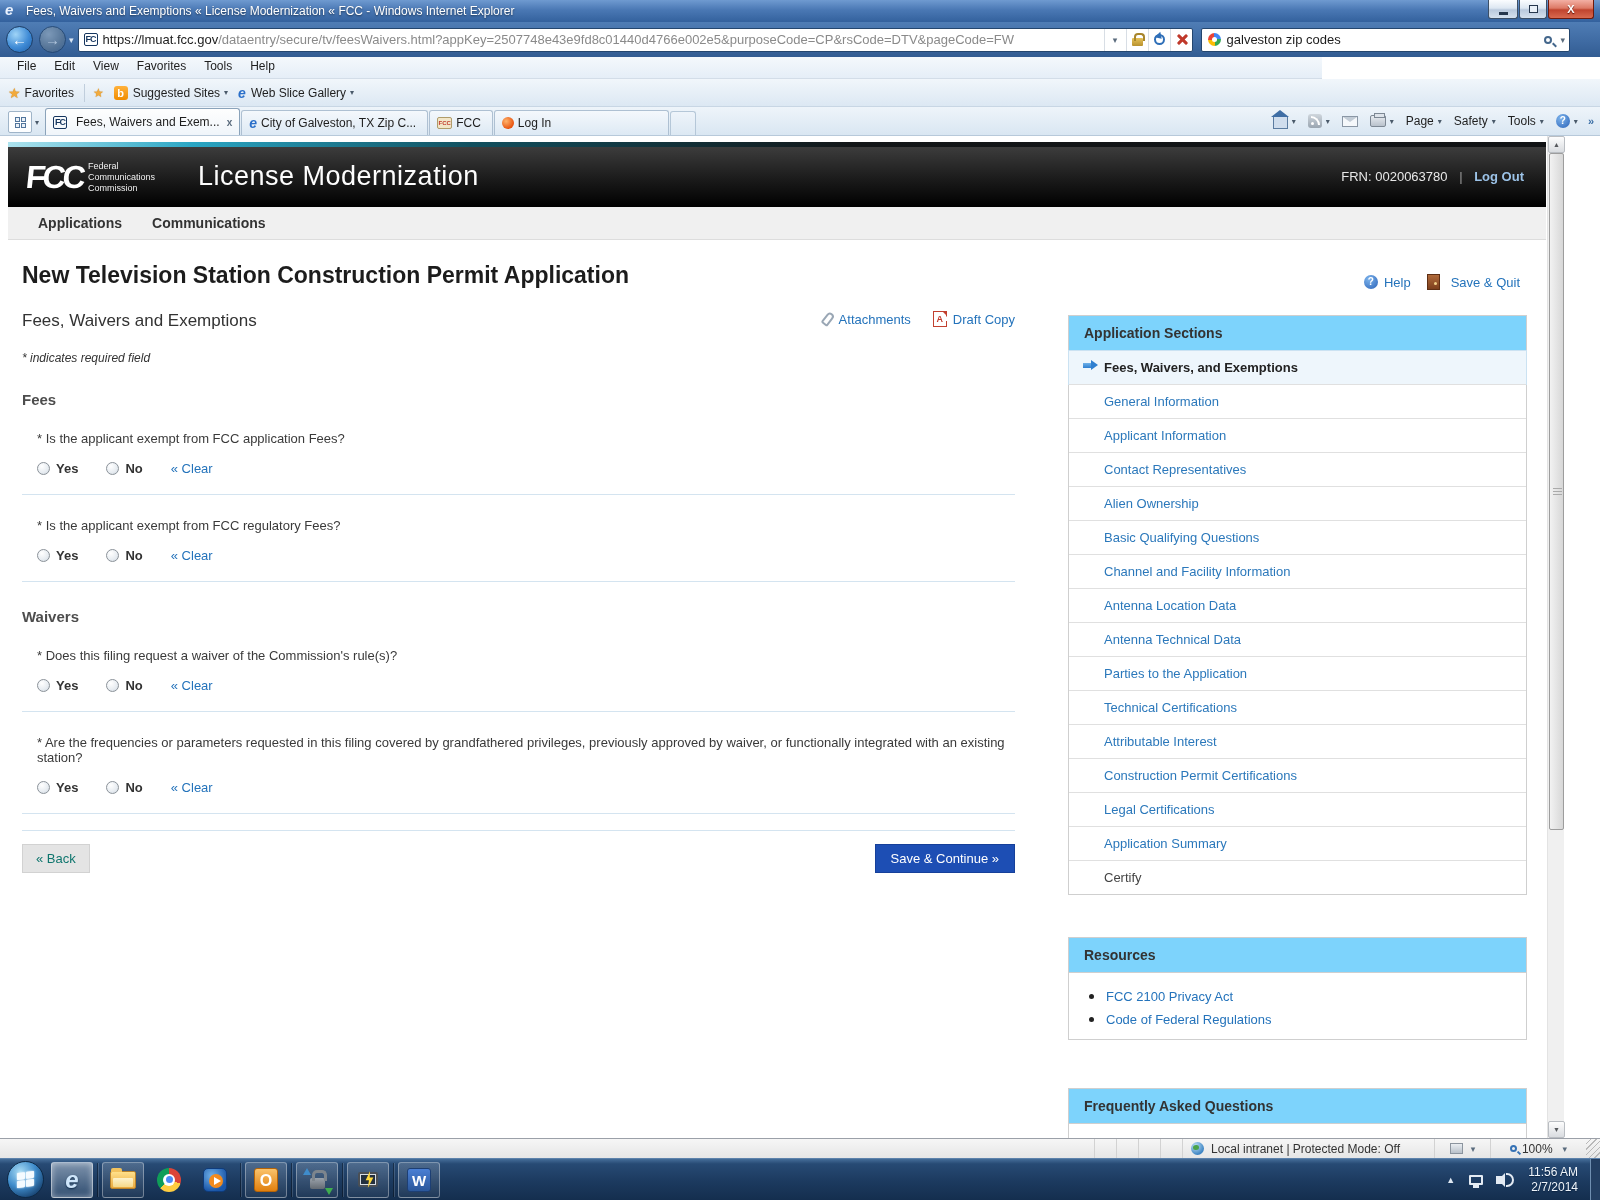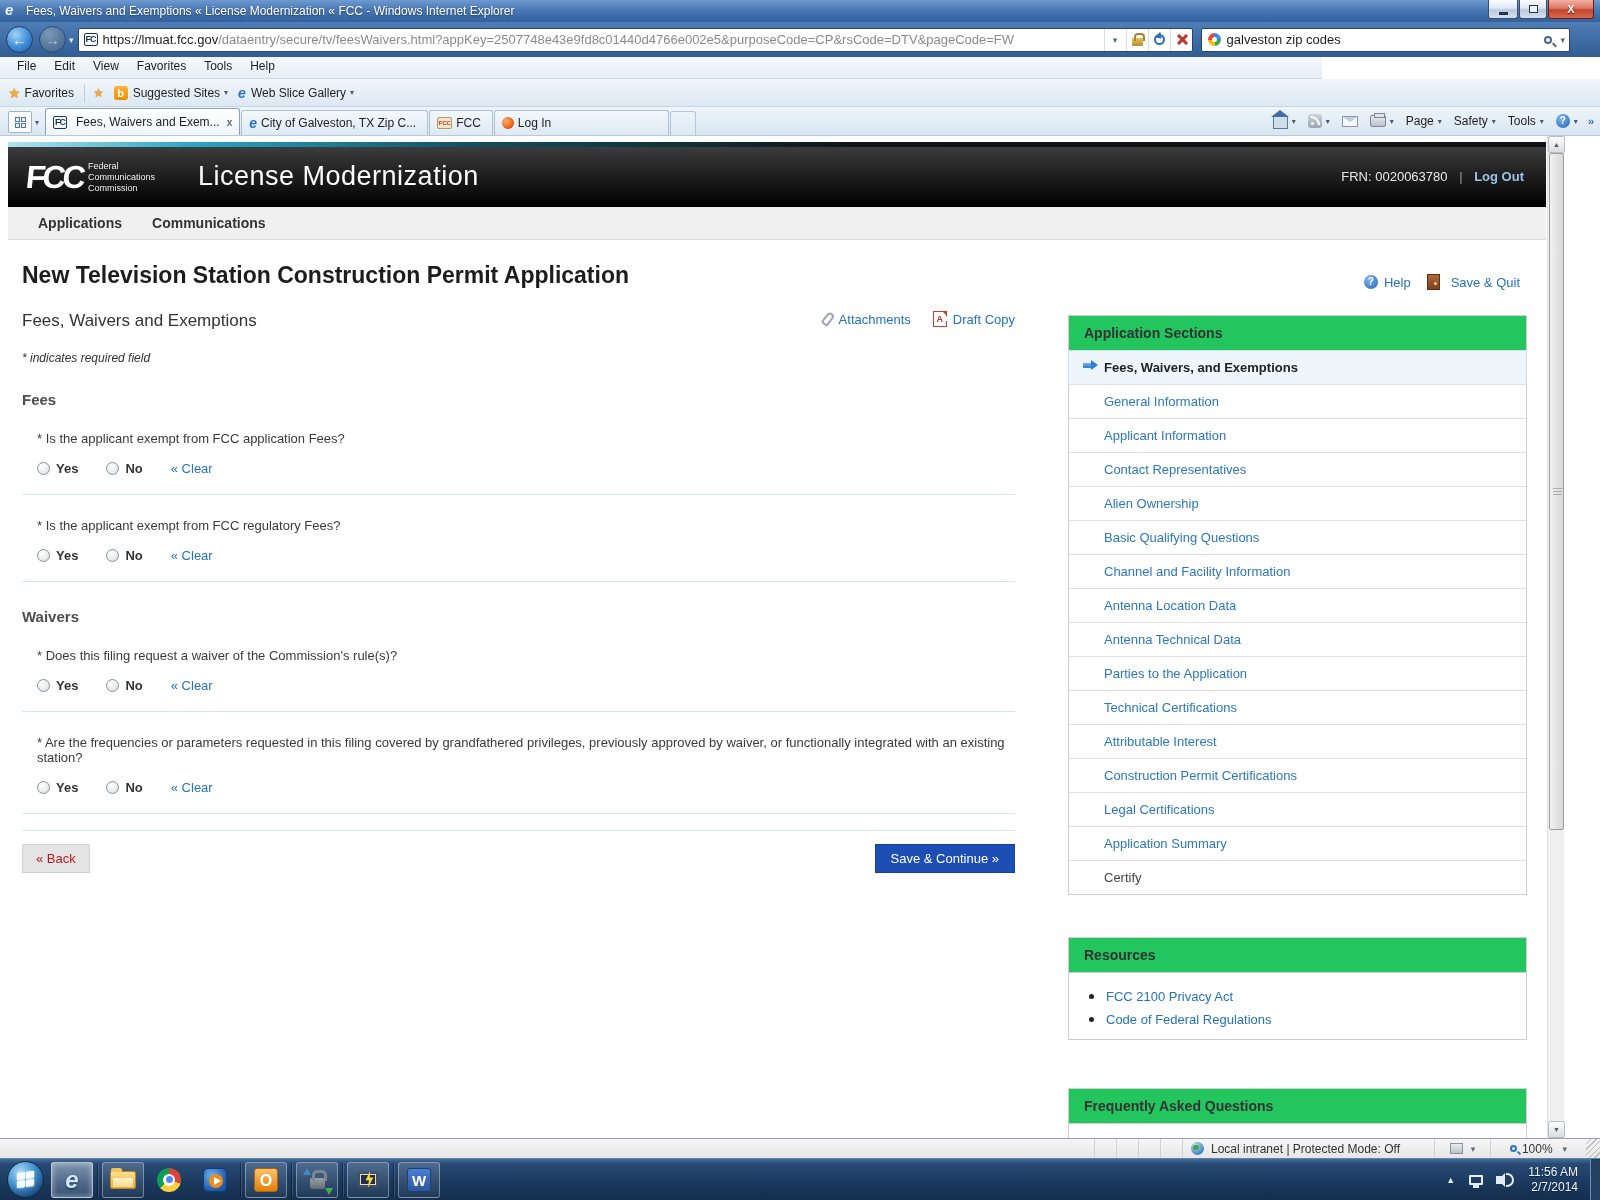--- a/index.html
+++ b/index.html
@@ -146,27 +146,27 @@
   .req-note { margin-top:20px; font-size:12px; font-style:italic; color:#333; }
   .group-heading { margin-top:26px; font-size:15px; font-weight:bold; color:#4d4d4d; }
   .question { padding:0 0 18px 15px; border-bottom:1px solid #d4e4f0; }
   .q-text { margin-top:23px; font-size:13px; color:#3a3a3a; }
   .q-controls { margin-top:15px; display:flex; align-items:center; }
   .radio { width:13px; height:13px; border-radius:50%; border:1px solid #8b9299;
     background:radial-gradient(circle at 35% 30%,#ffffff,#e7ecf1 60%,#cdd5dd); margin-right:6px; }
   .q-opt { font-weight:bold; color:#333; margin-right:28px; }
   .clear-link { color:#2473bb; font-size:13px; }
   .btn-row { margin-top:16px; border-top:1px solid #d4e4f0; padding-top:13px; display:flex; justify-content:space-between; }
-  .back-btn { background:#e4e4e4; border:1px solid #d2d2d2; color:#b91c1c; font-size:13px; padding:6px 13px; }
+  .back-btn { background:#e4e4e4; border:1px solid #d2d2d2; color:#0f766e; font-size:13px; padding:6px 13px; }
   .save-btn { background:#1d4eb4; border:1px solid #16409a; color:#fff; font-size:13px; padding:6px 15px; }
 
   
   .sidebar { position:absolute; left:1068px; top:179px; width:459px; }
   .side-box { border:1px solid #cfcfcf; background:#fff; }
-  .side-head { background:#22c55e; border-bottom:1px solid #cfcfcf; font-size:14px; font-weight:bold; color:#333; padding:9px 15px; }
+  .side-head { background:#7dd3fc; border-bottom:1px solid #cfcfcf; font-size:14px; font-weight:bold; color:#333; padding:9px 15px; }
   .side-item { position:relative; padding:9px 10px 9px 35px; border-top:1px solid #e0e0e0; font-size:13px; }
   .side-item:first-child { border-top:none; }
   .side-item .side-label { color:#2b78bb; }
   .side-item.active { background:#eef6fc; outline:1px solid #cbe2f2; }
   .side-item.active .side-label { color:#222; font-weight:bold; }
   .side-item.nolink .side-label { color:#444; }
   .side-arrow { display:none; position:absolute; left:14px; top:12px; width:8px; height:5px; background:linear-gradient(#6fb1e8,#2f7fd0); }
   .side-arrow::after { content:""; position:absolute; left:8px; top:-3px; border-top:5.5px solid transparent; border-bottom:5.5px solid transparent; border-left:7px solid #2f7fd0; }
   .side-item.active .side-arrow { display:block; }
   .side-box.resources { margin-top:42px; }

